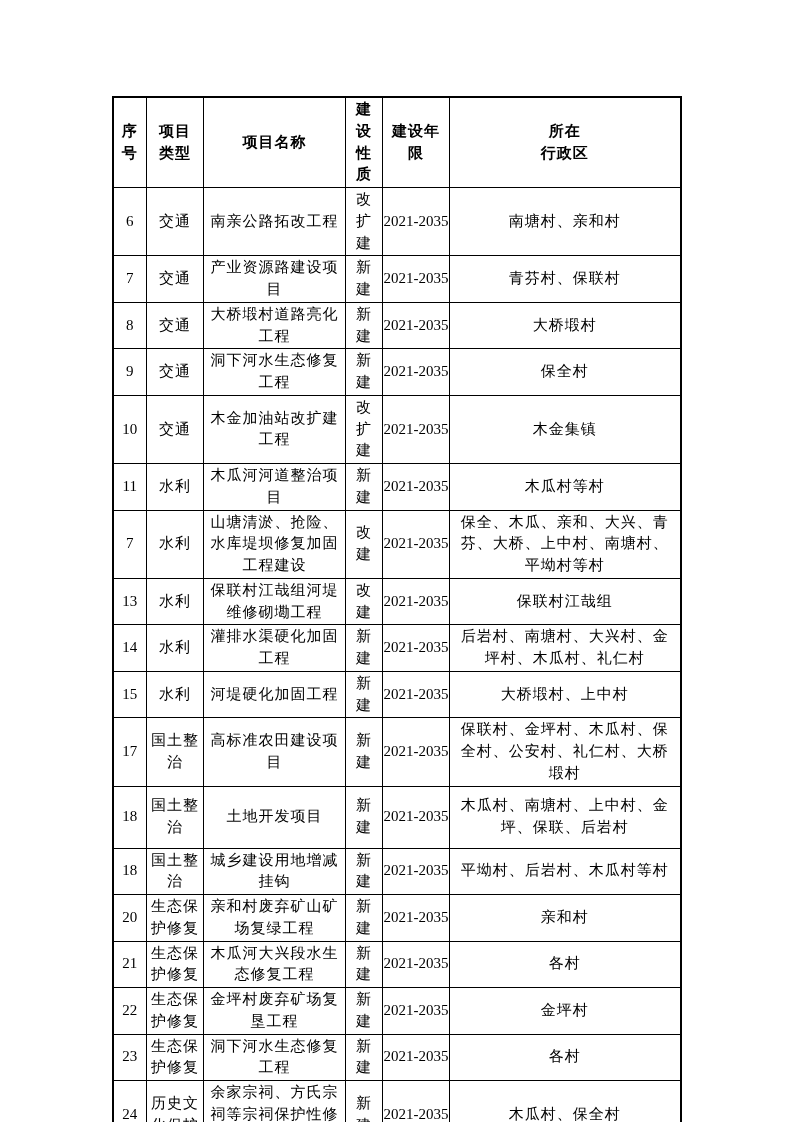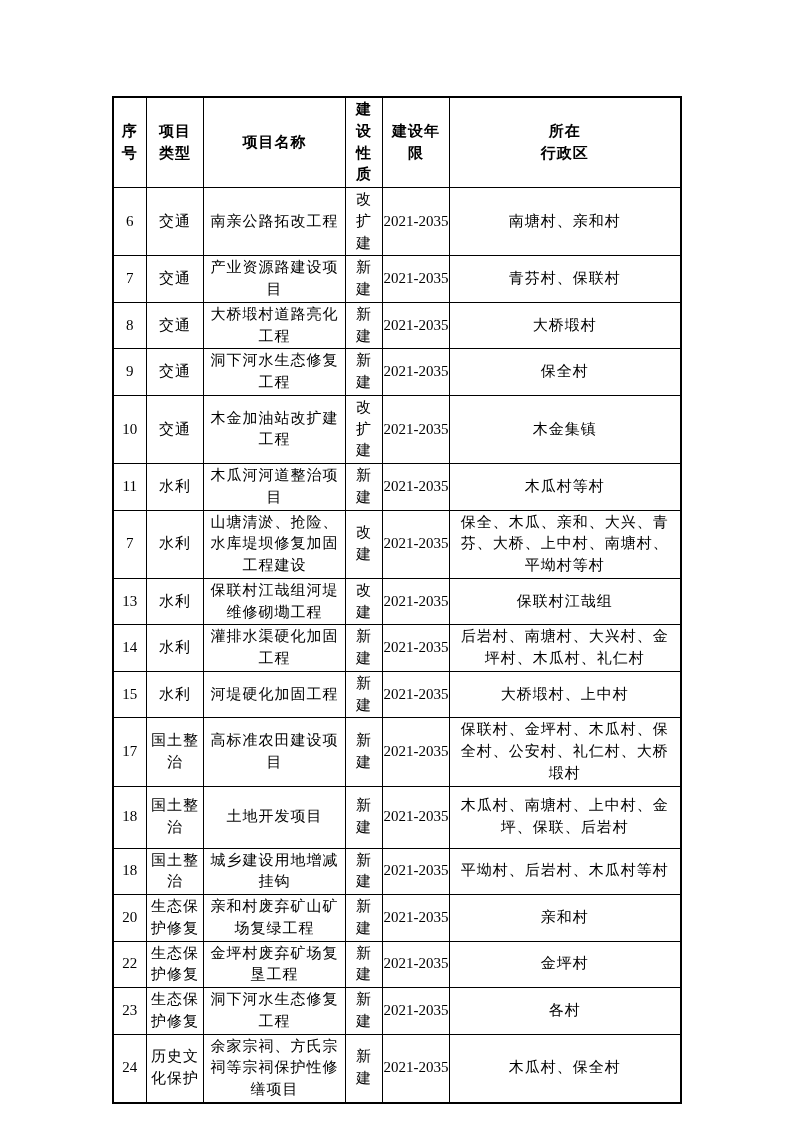--- a/index.html
+++ b/index.html
@@ -221,20 +221,28 @@
 
   <tr>
     <td>20</td>
     <td>生态保护修复</td>
     <td>亲和村废弃矿山矿场复绿工程</td>
     <td>新建</td>
     <td>2021-2035</td>
     <td>亲和村</td>
   </tr>
 
+  <tr>
+    <td>21</td>
+    <td>生态保护修复</td>
+    <td>木瓜河大兴段水生态修复工程</td>
+    <td>新建</td>
+    <td>2021-2035</td>
+    <td>各村</td>
+  </tr>
 
   <tr>
     <td>22</td>
     <td>生态保护修复</td>
     <td>金坪村废弃矿场复垦工程</td>
     <td>新建</td>
     <td>2021-2035</td>
     <td>金坪村</td>
   </tr>
 

